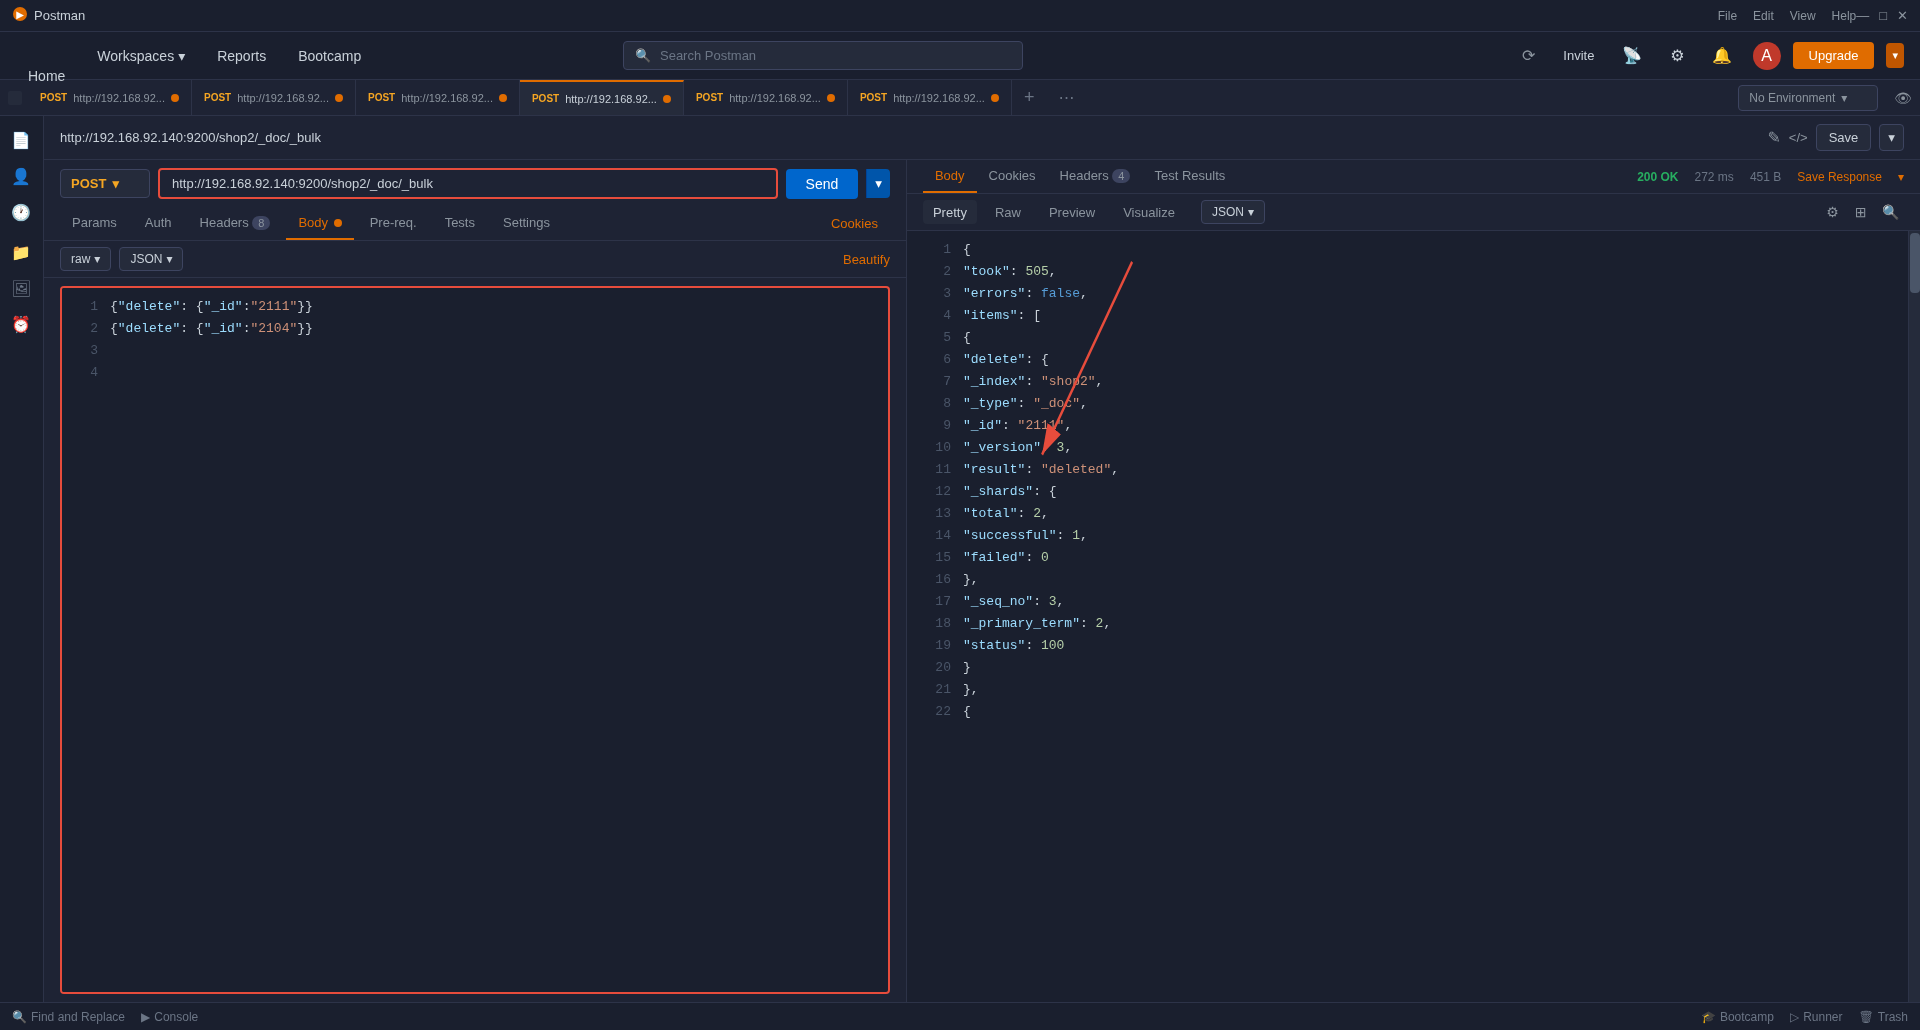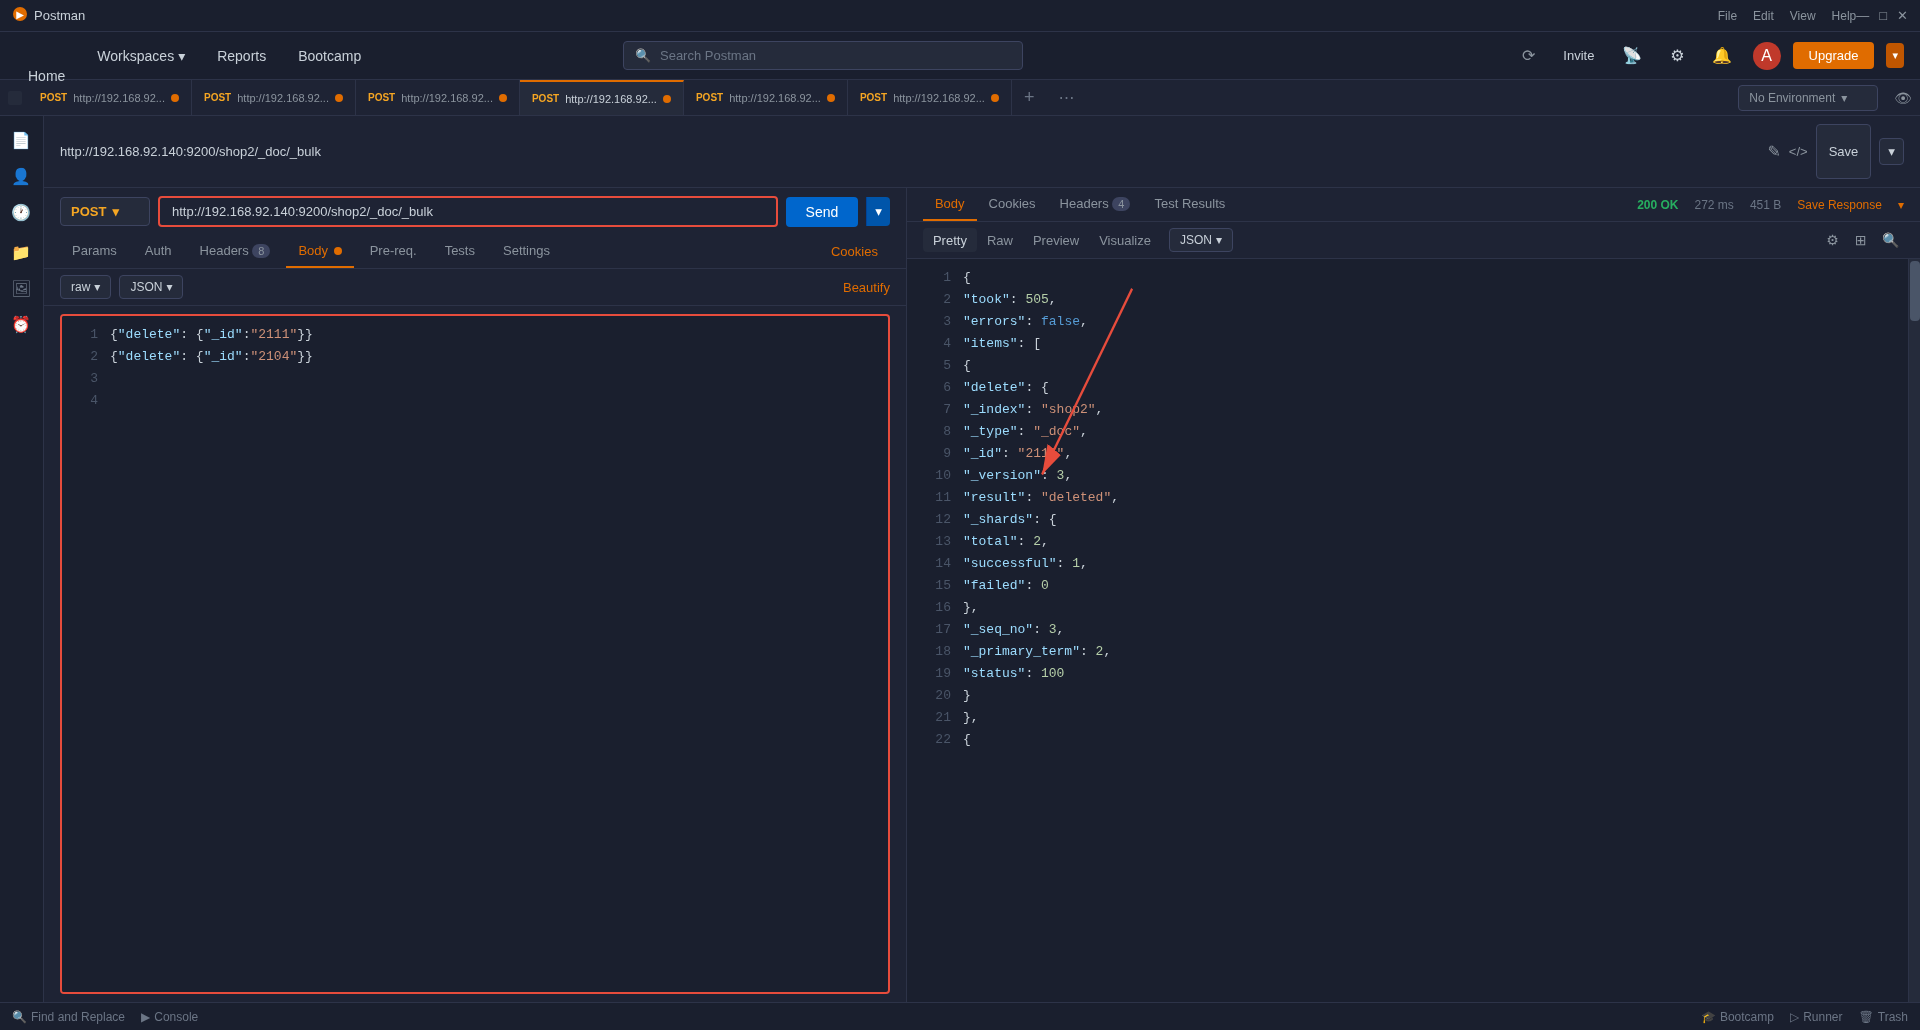--- a/index.html
+++ b/index.html
@@ -33,21 +33,21 @@
     .tab-add { padding: 0 12px; color: #6b7585; font-size: 18px; cursor: pointer; }
     .tab-more { padding: 0 12px; color: #6b7585; font-size: 16px; cursor: pointer; }
 
     
     .main { flex: 1; display: flex; flex-direction: column; background: #1e2334; overflow: hidden; }
     
     
     .url-bar-row { display: flex; align-items: center; padding: 8px 16px; background: #1e2334; border-bottom: 1px solid #2d3348; gap: 8px; }
     .url-display { color: #c9d1d9; font-size: 13px; flex: 1; }
     .url-bar-right { display: flex; gap: 8px; align-items: center; margin-left: auto; }
-    .save-btn { background: #252b3b; border: 1px solid #3d4460; color: #c9d1d9; padding: 19px 12px; border-radius: 4px; font-size: 13px; cursor: pointer; display: flex; align-items: center; gap: 4px; }
+    .save-btn { background: #252b3b; border: 1px solid #3d4460; color: #c9d1d9; padding: 5px 12px; border-radius: 4px; font-size: 13px; cursor: pointer; display: flex; align-items: center; gap: 4px; }
     .save-dropdown { background: #252b3b; border: 1px solid #3d4460; color: #c9d1d9; padding: 5px 8px; border-radius: 4px; cursor: pointer; }
     
     .request-input-row { display: flex; align-items: center; padding: 8px 16px; gap: 8px; }
     .method-dropdown { background: #252b3b; border: 1px solid #3d4460; color: #f5a623; padding: 6px 10px; border-radius: 4px; font-size: 13px; font-weight: 700; cursor: pointer; display: flex; align-items: center; gap: 6px; min-width: 90px; }
     .url-input { flex: 1; background: transparent; border: 2px solid #e74c3c; border-radius: 4px; color: #c9d1d9; padding: 6px 12px; font-size: 13px; outline: none; }
     .send-btn { background: #0066cc; color: white; border: none; border-radius: 4px; padding: 7px 20px; font-size: 14px; font-weight: 500; cursor: pointer; display: flex; align-items: center; gap: 6px; }
     .send-dropdown { background: #0055aa; color: white; border: none; border-left: 1px solid #004499; border-radius: 0 4px 4px 0; padding: 7px 8px; cursor: pointer; }
 
     
     .request-tabs { display: flex; align-items: center; padding: 0 16px; border-bottom: 1px solid #2d3348; gap: 4px; }
@@ -63,21 +63,21 @@
     
     .code-editor { flex: 1; display: flex; overflow: hidden; background: #1a1f2e; position: relative; border: 2px solid #e74c3c; margin: 8px 16px; border-radius: 4px; }
     .line-numbers { width: 40px; background: #1a1f2e; padding: 8px 4px; text-align: right; color: #4a5568; font-family: 'Courier New', monospace; font-size: 13px; line-height: 22px; }
     .code-content { flex: 1; padding: 8px; font-family: 'Courier New', monospace; font-size: 13px; line-height: 22px; color: #c9d1d9; }
     .code-line { height: 22px; white-space: pre; }
     .response-tabs-row { display: flex; align-items: center; padding: 0 16px; border-bottom: 1px solid #2d3348; }
     .resp-tab { padding: 8px 12px; font-size: 13px; color: #8b949e; cursor: pointer; border-bottom: 2px solid transparent; }
     .resp-tab.active { color: #e06c00; border-bottom: 2px solid #e06c00; }
     .resp-status { margin-left: auto; display: flex; align-items: center; gap: 16px; font-size: 12px; color: #6b7585; }
     .status-ok { color: #27ae60; font-weight: 600; }
-    .resp-format-bar { display: flex; padding: 6px 16px; border-bottom: 1px solid #2d3348; }
+    .resp-format-bar { display: flex; padding: 6px 16px; gap: 8px; border-bottom: 1px solid #2d3348; }
     .resp-format-btn { background: transparent; border: none; color: #8b949e; padding: 4px 10px; border-radius: 4px; font-size: 13px; cursor: pointer; }
     .resp-format-btn.active { background: #252b3b; color: #c9d1d9; }
     .resp-format-dropdown { background: #252b3b; border: 1px solid #3d4460; color: #c9d1d9; padding: 4px 10px; border-radius: 4px; font-size: 12px; cursor: pointer; display: flex; align-items: center; gap: 4px; margin-left: 8px; }
     .resp-icons { margin-left: auto; display: flex; gap: 8px; }
     .resp-icon-btn { background: transparent; border: none; color: #8b949e; cursor: pointer; font-size: 14px; padding: 4px; }
     .response-body { flex: 1; display: flex; overflow: hidden; background: #1a1f2e; }
     .resp-line-numbers { width: 48px; background: #1a1f2e; padding: 8px 4px; text-align: right; color: #4a5568; font-family: 'Courier New', monospace; font-size: 13px; line-height: 22px; }
     .resp-code { flex: 1; padding: 8px; font-family: 'Courier New', monospace; font-size: 13px; line-height: 22px; overflow-y: auto; }
 
     

